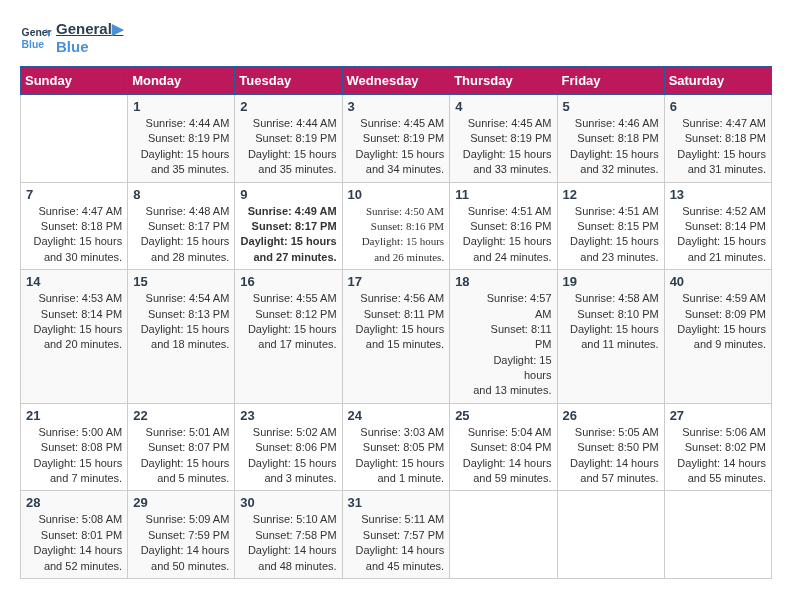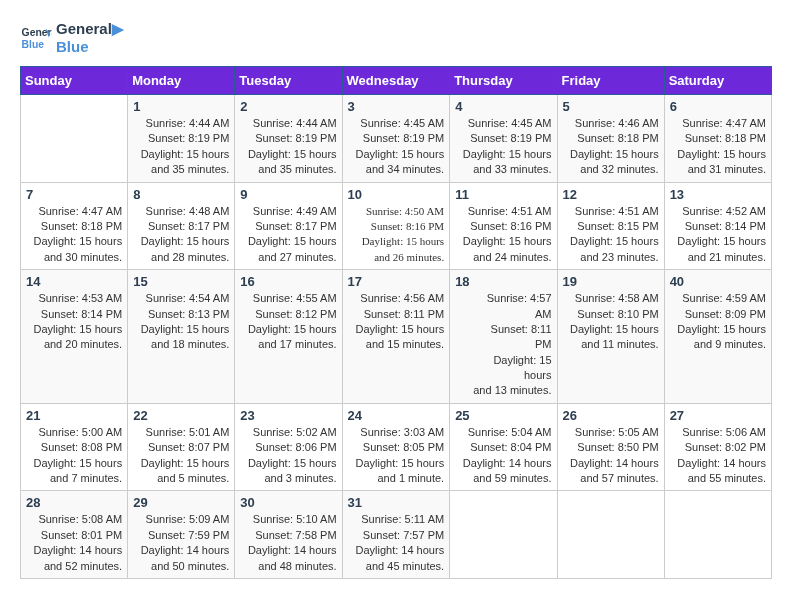--- a/index.html
+++ b/index.html
@@ -37,21 +37,21 @@
     .calendar-subtitle {
       font-size: 16px;
       color: #2c3e50;
     }
     table {
       width: 100%;
       border-collapse: collapse;
       font-size: 11px;
     }
     thead tr th {
-      background-color: #6d28d9;
+      background-color: #be185d;
       color: #fff;
       padding: 6px 4px;
       text-align: left;
       font-size: 13px;
       font-weight: bold;
       border: 1px solid #2a5a9a;
     }
     tbody tr td {
       border: 1px solid #ccc;
       padding: 4px 5px;
@@ -83,21 +83,21 @@
 <body>
 
 <div class="header">
   <div class="logo">
     <svg class="logo-icon" viewBox="0 0 40 40">
       <text x="2" y="18" font-size="13" font-weight="bold" fill="#2c3e50">General</text>
       <text x="2" y="32" font-size="13" font-weight="bold" fill="#4a90d9">Blue</text>
       <polygon points="32,8 40,16 36,12 36,20" fill="#4a90d9"></polygon>
     </svg>
     <div>
-      <div style="font-size:15px;font-weight:bold;color:#2c3e50;line-height:1.2;">
+      <div style="font-size:15px;font-weight:bold;color:#2c3e50;line-height:1.2;text-decoration:underline;">
         <span style="color:#2c3e50;">General</span><span style="color:#4a90d9;">▶</span>
       </div>
       <div style="font-size:15px;font-weight:bold;color:#4a90d9;line-height:1.2;">Blue</div>
     </div>
   </div>
   <div class="title-block">
     <div class="calendar-title"></div>
     <div class="calendar-subtitle"></div>
   </div>
 </div>
@@ -170,21 +170,21 @@
         </td>
         <td>
           <div class="day-number">8</div>
           <div class="day-info" style="white-space: pre-line;">Sunrise: 4:48 AM
 Sunset: 8:17 PM
 Daylight: 15 hours
 and 28 minutes.</div>
         </td>
         <td>
           <div class="day-number">9</div>
-          <div class="day-info" style="white-space: pre-line;">Sunrise: 4:49 AM
+          <div class="day-info" style="white-space: pre-line; font-weight: bold;">Sunrise: 4:49 AM
 Sunset: 8:17 PM
 Daylight: 15 hours
 and 27 minutes.</div>
         </td>
         <td>
           <div class="day-number">10</div>
           <div class="day-info" style="white-space: pre-line; font-family: Liberation Serif, serif;">Sunrise: 4:50 AM
 Sunset: 8:16 PM
 Daylight: 15 hours
 and 26 minutes.</div>

